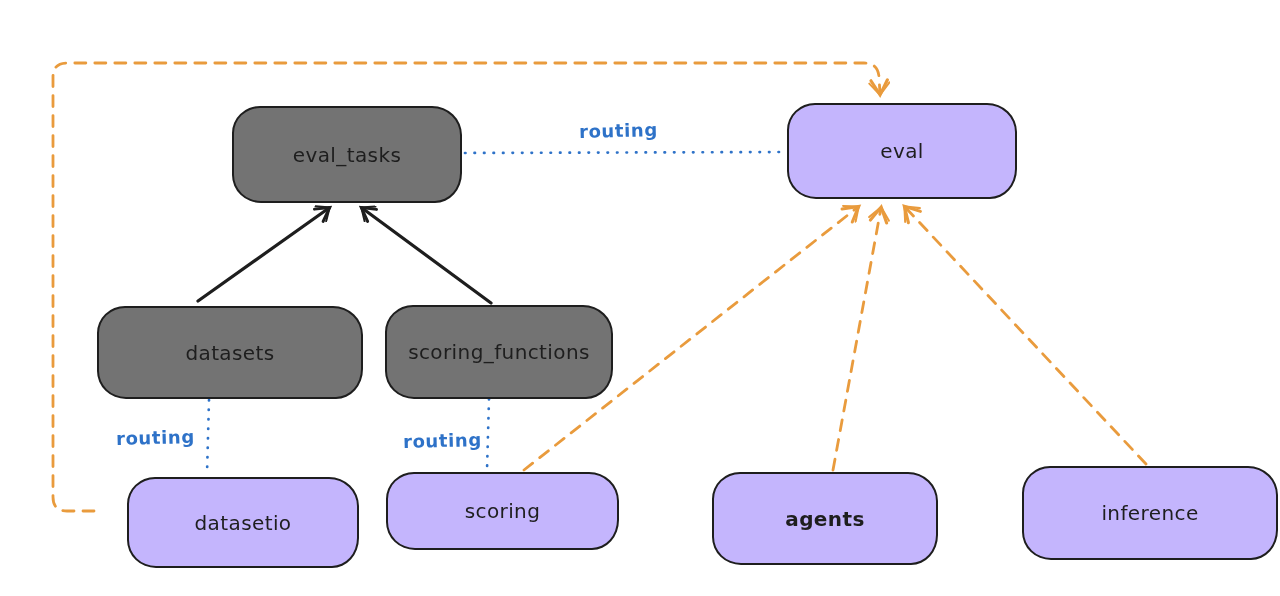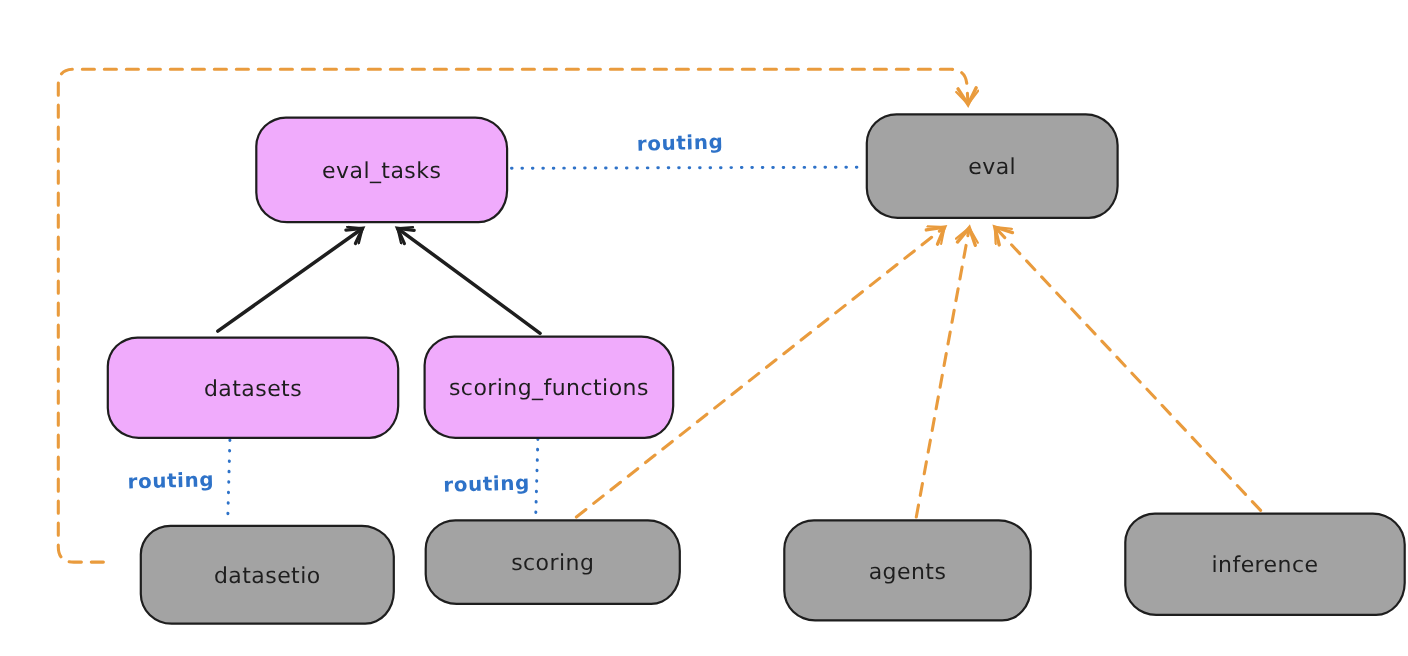--- a/index.html
+++ b/index.html
@@ -21,22 +21,22 @@
     box-sizing: border-box;
     border: 2.8px solid #1e1e1e;
     border-radius: 28px 30px 27px 29px / 27px 29px 30px 28px;
     display: flex;
     align-items: center;
     justify-content: center;
     color: #1e1e1e;
     font-size: 20px;
     letter-spacing: 0.4px;
   }
-  .node.blue  { background: #f0abfc; }
-  .node.green { background: #a3a3a3; }
+  .node.blue  { background: #737373; }
+  .node.green { background: #c4b5fd; }
   .edge-label {
     position: absolute;
     color: #2e72c8;
     font-size: 18px;
     font-weight: 600;
     letter-spacing: 0.6px;
     transform: rotate(-1.5deg);
   }
 </style>
 </head>
@@ -86,21 +86,21 @@
   </div>
 
   <div class="node green" style="left:95px; top:477px; width:232px; height:91px;margin-left:32px;">
     <span>datasetio</span>
   </div>
 
   <div class="node green" style="left:386px; top:472px; width:233px; height:78px;text-align:right;">
     <span>scoring</span>
   </div>
 
-  <div class="node green" style="left:712px; top:472px; width:226px; height:93px;">
+  <div class="node green" style="left:712px; top:472px; width:226px; height:93px;font-weight:bold;">
     <span>agents</span>
   </div>
 
   <div class="node green" style="left:1022px; top:466px; width:256px; height:94px;">
     <span>inference</span>
   </div>
 
   <div class="edge-label" style="left:579px; top:120px;">routing</div>
   <div class="edge-label" style="left:116px; top:427px;">routing</div>
   <div class="edge-label" style="left:403px; top:430px;">routing</div>

